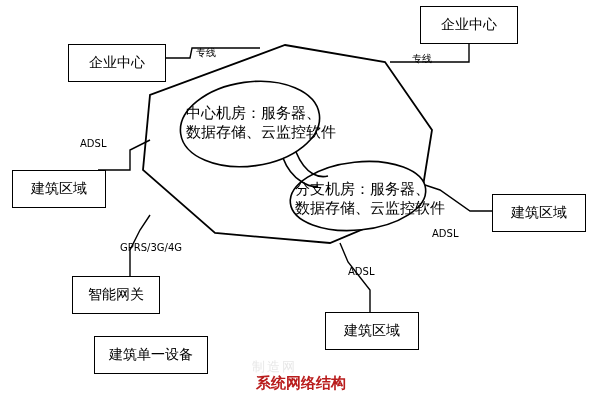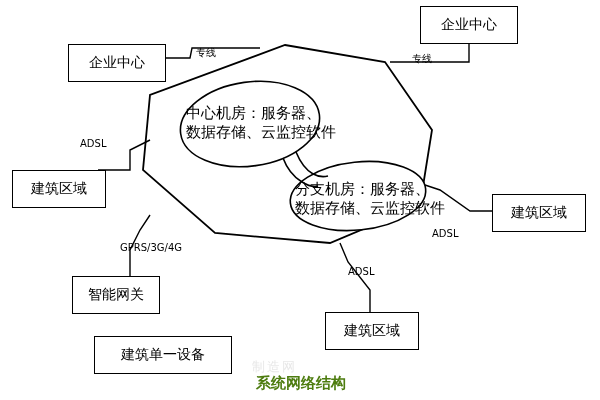--- a/index.html
+++ b/index.html
@@ -52,21 +52,21 @@
   .ellipse-text {
     position: absolute;
     color: #000;
     font-size: 15px;
     line-height: 1.25;
     text-align: center;
     white-space: nowrap;
   }
   .title {
     position: absolute;
-    color: #4d7c0f;
+    color: #b91c1c;
     font-size: 15px;
     font-weight: bold;
     white-space: nowrap;
   }
   .watermark {
     position: absolute;
     color: #e8e8e8;
     font-size: 13px;
     letter-spacing: 2px;
     white-space: nowrap;
@@ -116,21 +116,21 @@
   <div class="box" style="left:68px; top:44px; width:98px; height:28px;">企业中心</div>
 
   <div class="box" style="left:12px; top:170px; width:94px; height:28px;">建筑区域</div>
 
   <div class="box" style="left:492px; top:194px; width:94px; height:28px;">建筑区域</div>
 
   <div class="box" style="left:325px; top:312px; width:94px; height:28px;">建筑区域</div>
 
   <div class="box" style="left:72px; top:276px; width:88px; height:28px;">智能网关</div>
 
-  <div class="box" style="left:94px; top:336px; width:138px; height:28px;">建筑单一设备</div>
+  <div class="box" style="left:94px; top:336px; width:114px; height:28px;">建筑单一设备</div>
 
   <div class="plain" style="left:196px; top:46px;">专线</div>
   <div class="plain" style="left:412px; top:52px;">专线</div>
   <div class="plain" style="left:80px; top:138px;">ADSL</div>
   <div class="plain" style="left:432px; top:228px;">ADSL</div>
   <div class="plain" style="left:348px; top:266px;">ADSL</div>
   <div class="plain" style="left:120px; top:242px;">GPRS/3G/4G</div>
 
   <div class="watermark" style="left:252px; top:358px;">制造网</div>
 

